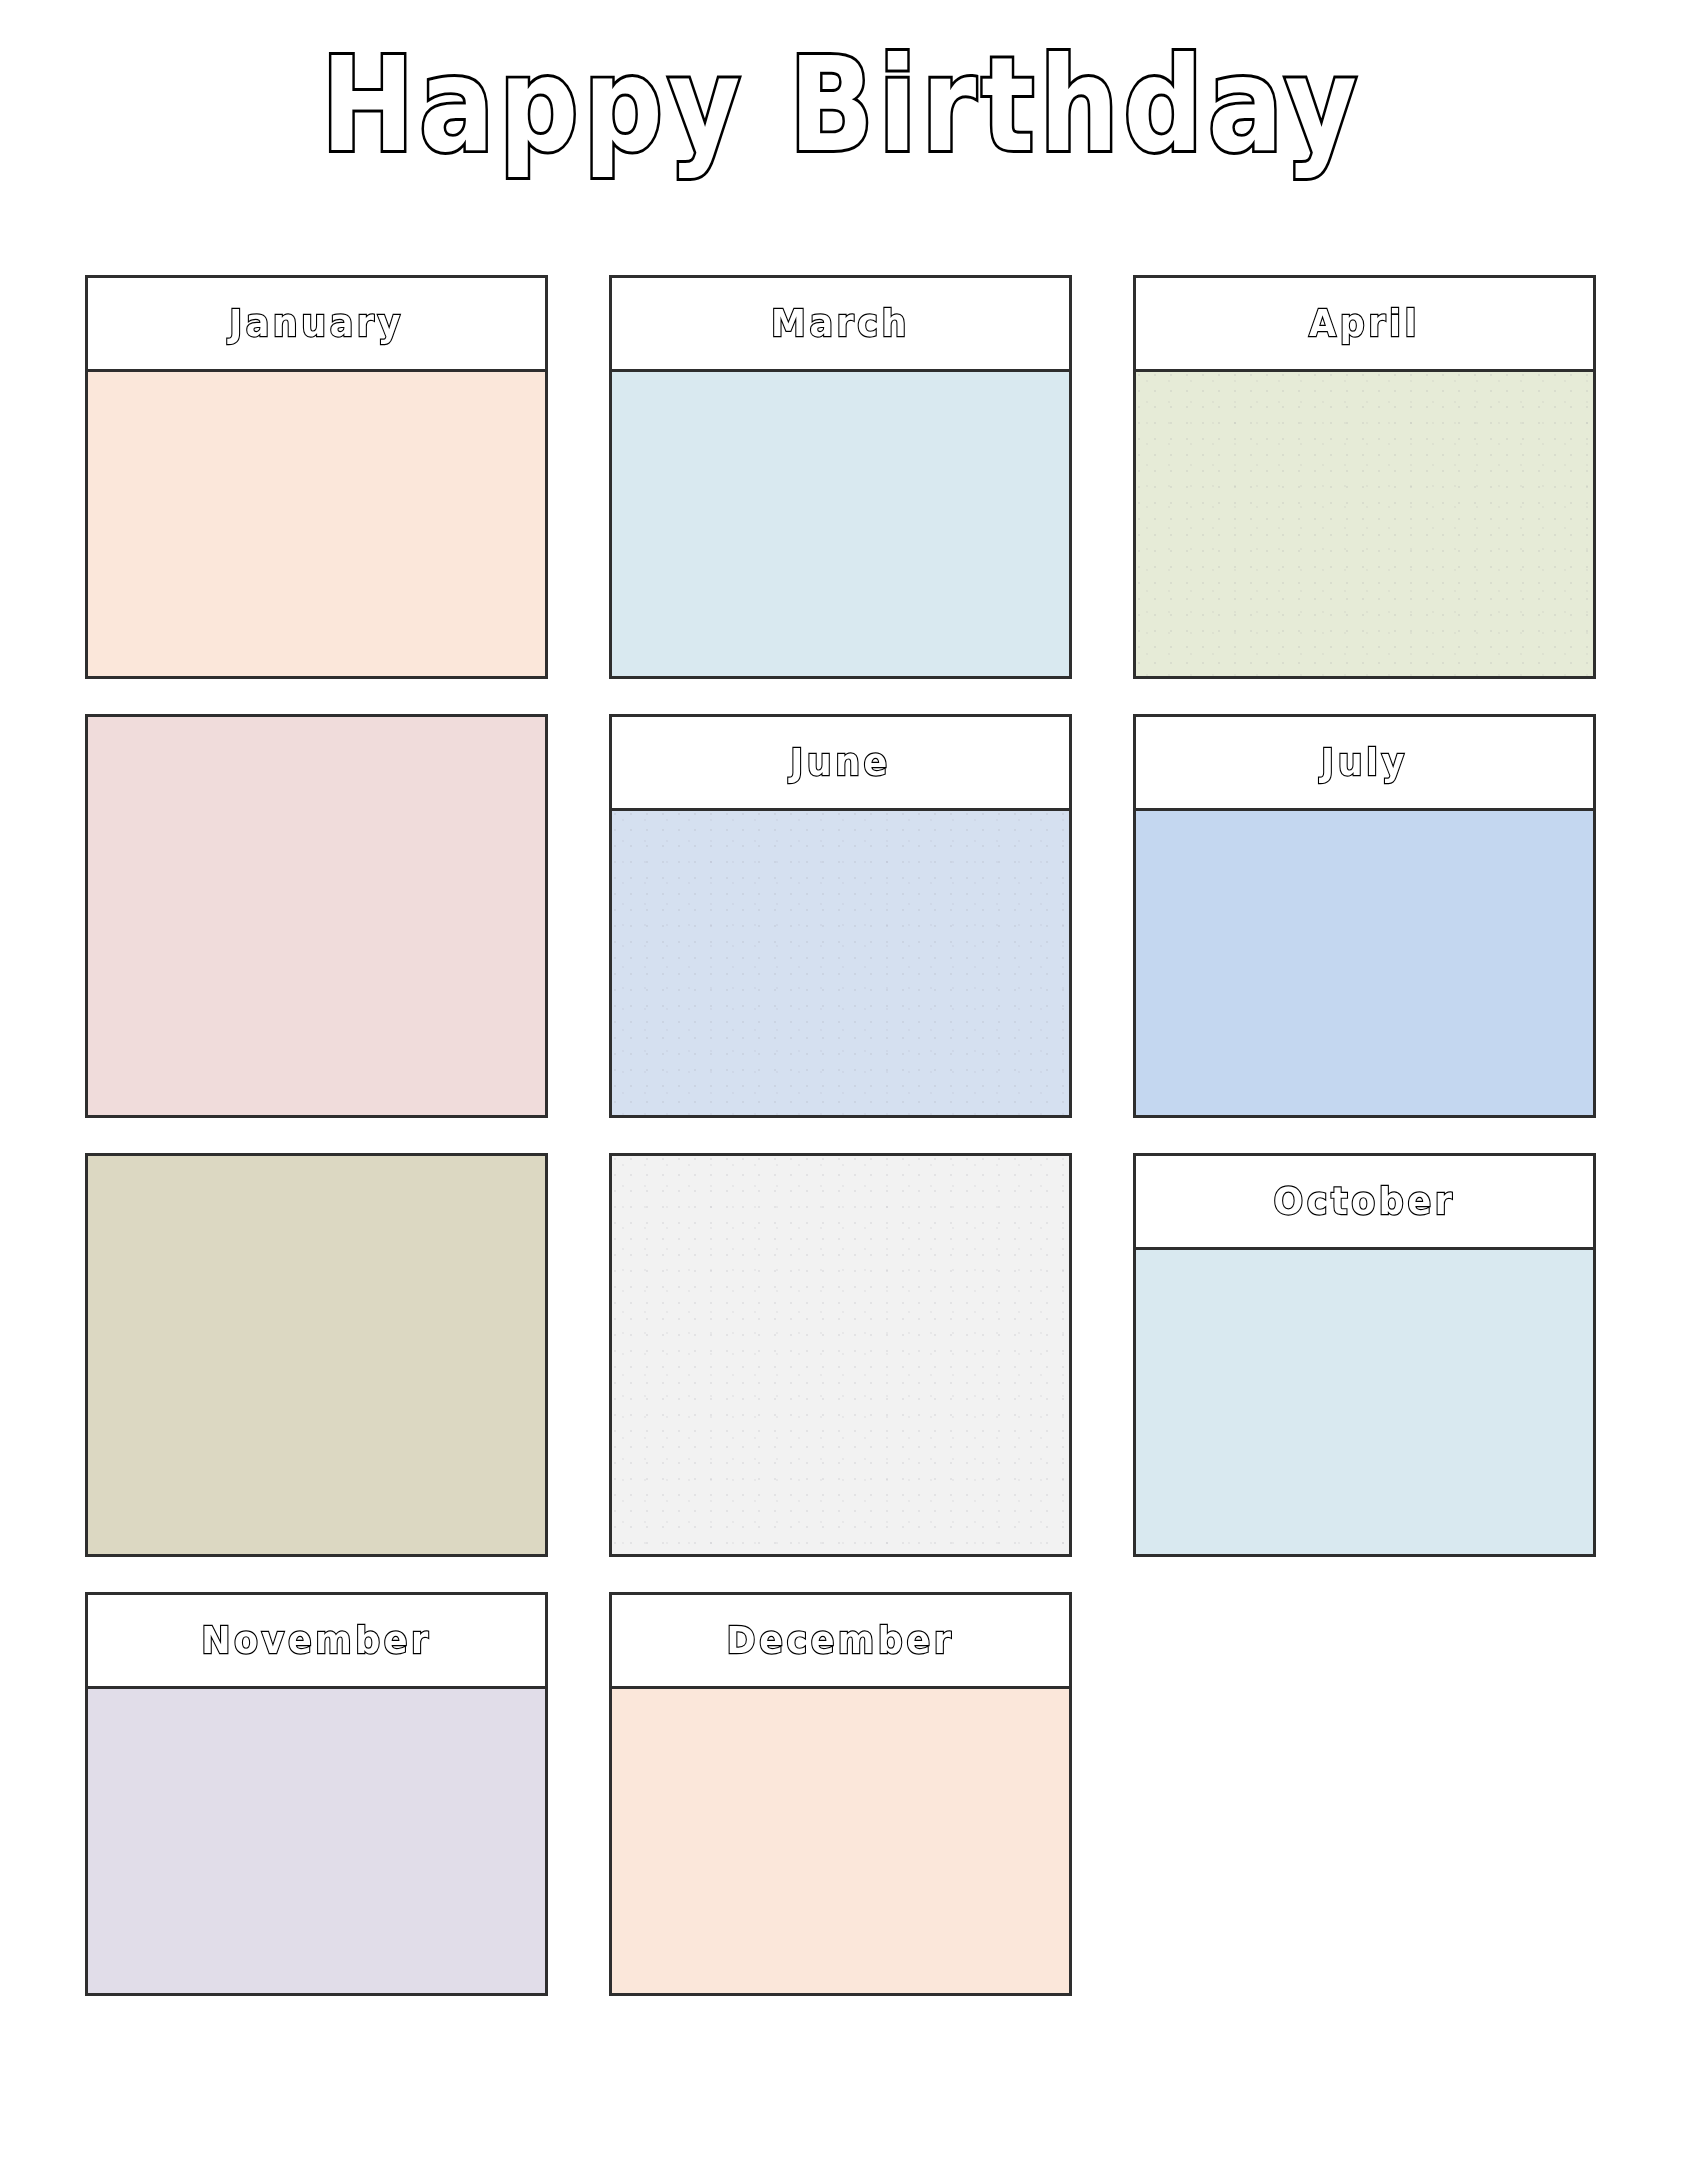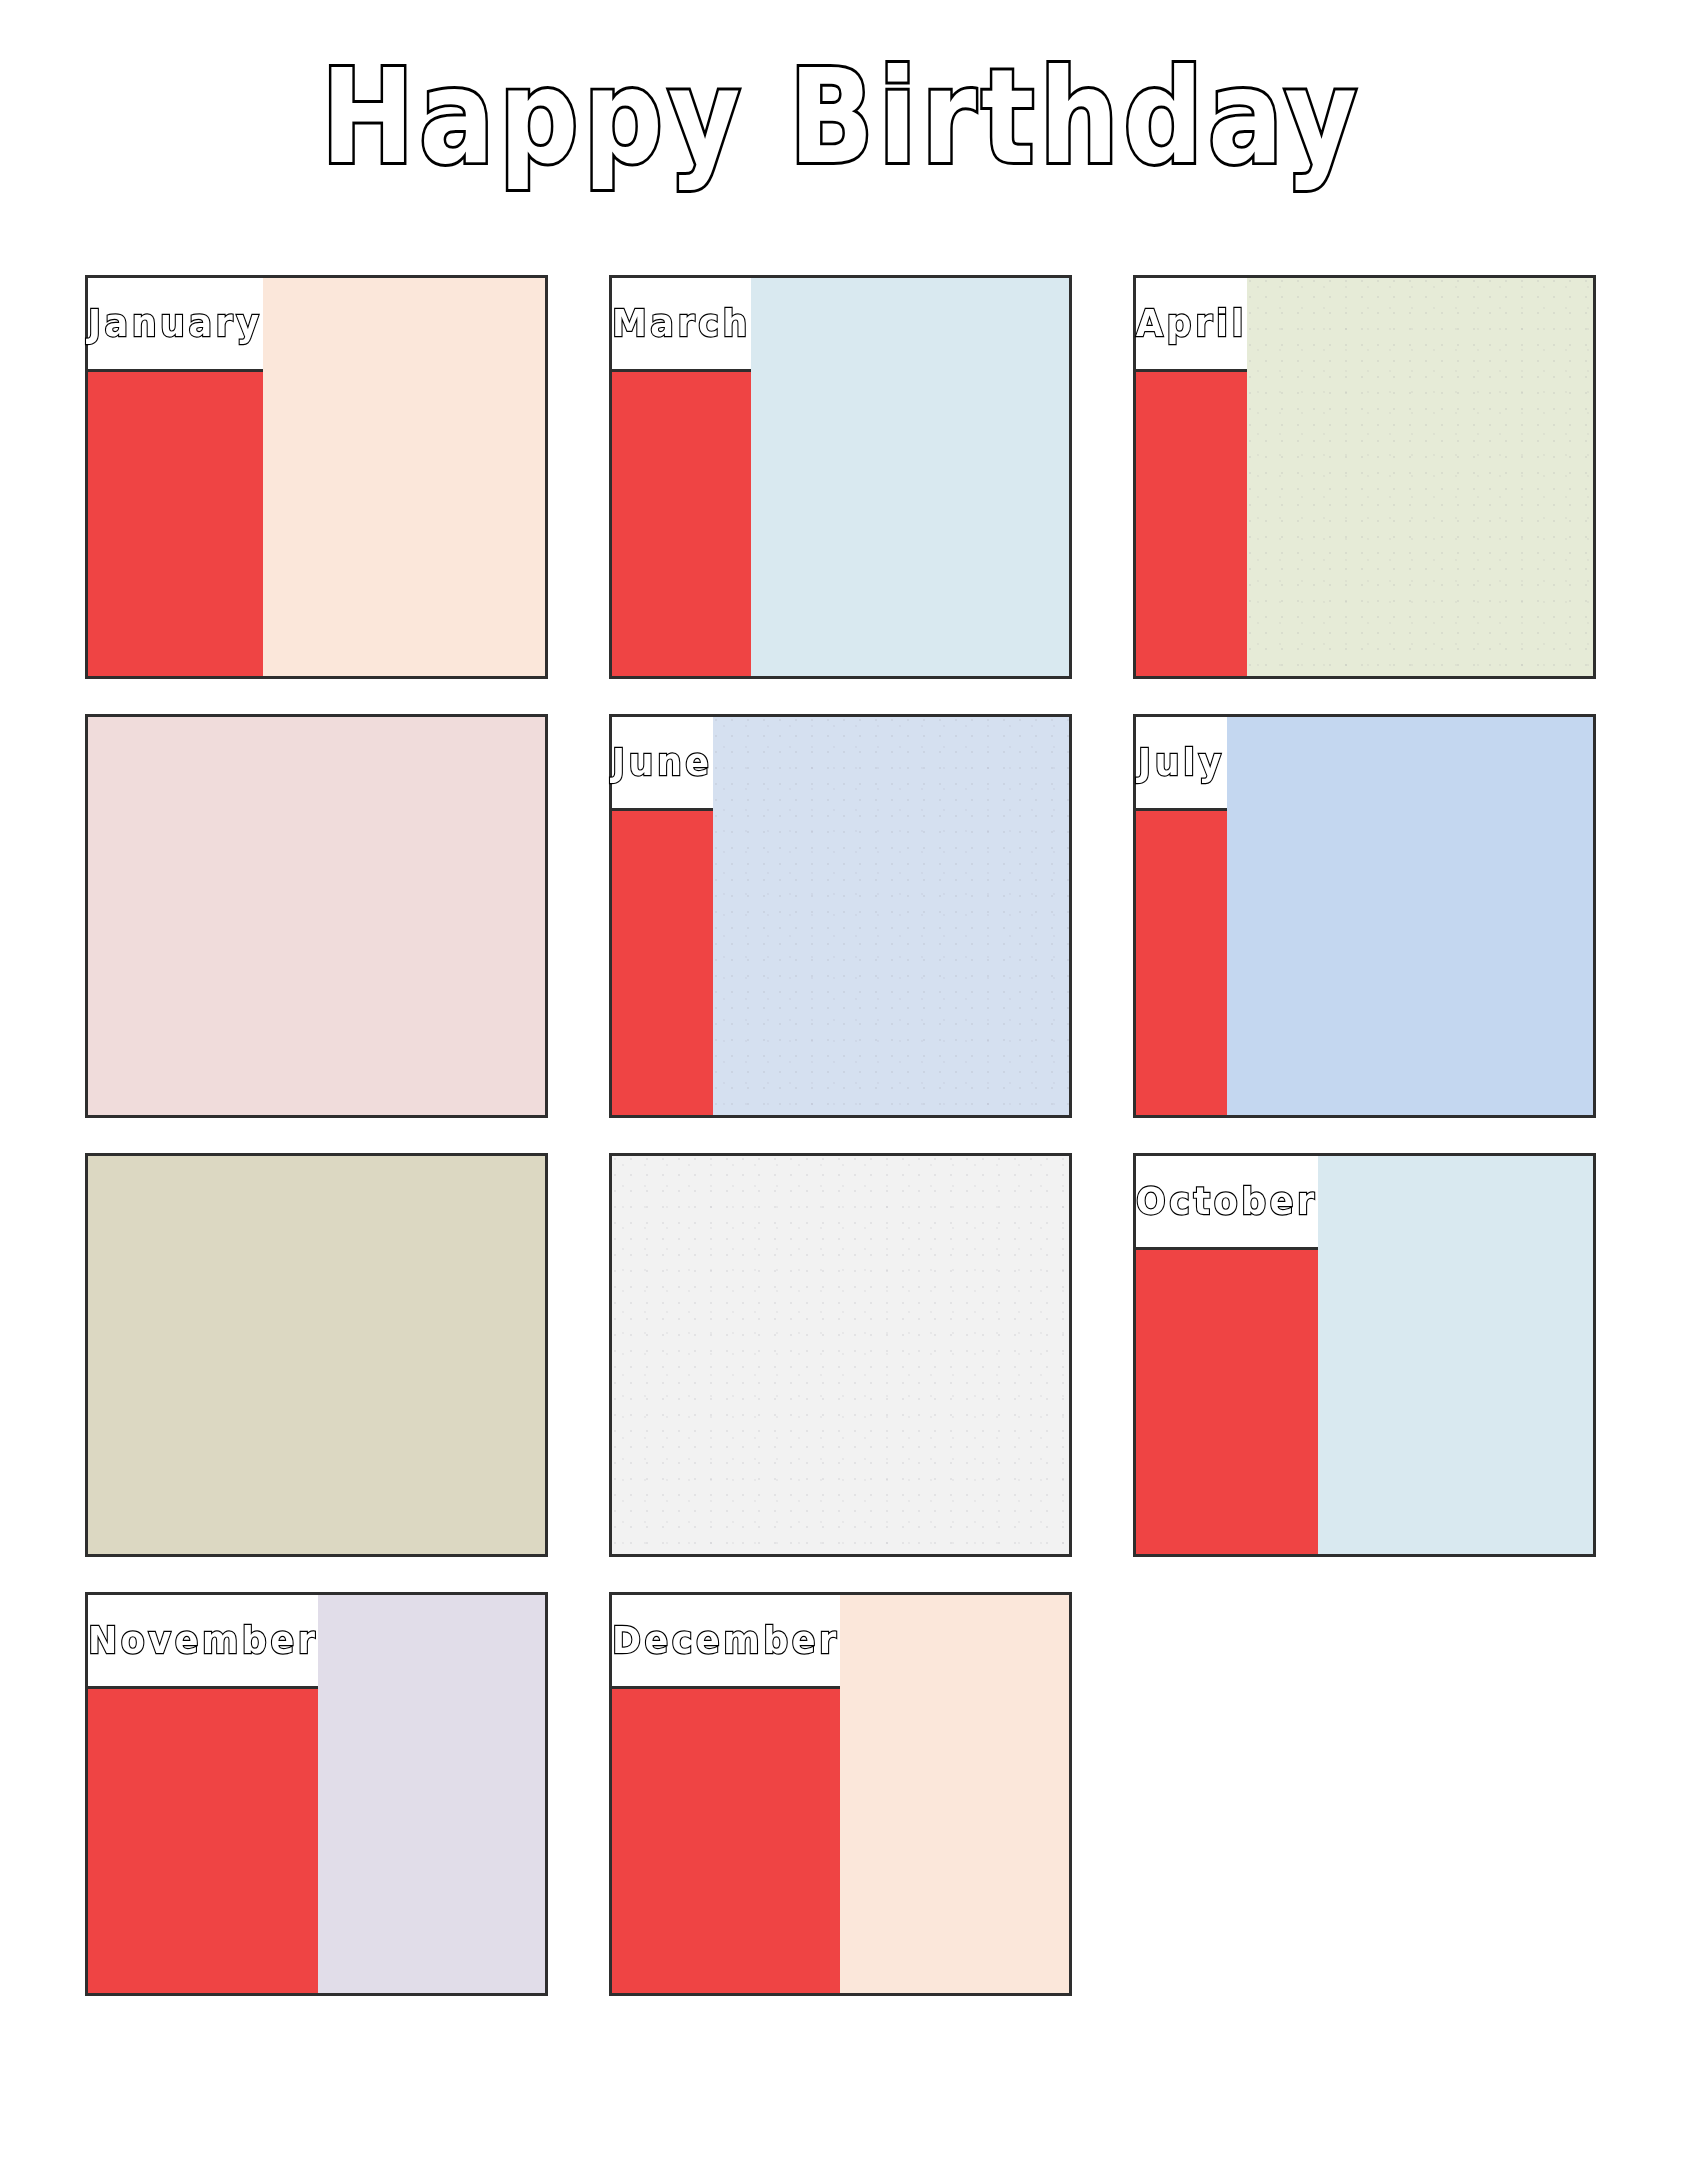--- a/index.html
+++ b/index.html
@@ -12,21 +12,21 @@
     height: 2178px;
     font-family: "Liberation Sans", sans-serif;
     overflow: hidden;
     position: relative;
   }
 
   
   .title-wrap {
     position: absolute;
     left: 0;
-    top: 57px;
+    top: 45px;
     width: 1683px;
     height: 119px;
     display: flex;
     align-items: center;
     justify-content: center;
   }
   .title {
     font-family: "DejaVu Sans", sans-serif;
     font-size: 111px;
     font-weight: 700;
@@ -49,20 +49,21 @@
     grid-template-columns: repeat(3, 463px);
     grid-template-rows: repeat(4, 404px);
     column-gap: 61px;
     row-gap: 35px;
   }
 
   .card {
     border: 3px solid #2e2e2e;
     box-sizing: border-box;
     display: flex;
+    flex-direction: column;
     background: #ef4444;
   }
 
   .card-header {
     height: 91px;
     flex: 0 0 91px;
     border-bottom: 3px solid #2e2e2e;
     display: flex;
     align-items: center;
     justify-content: center;

